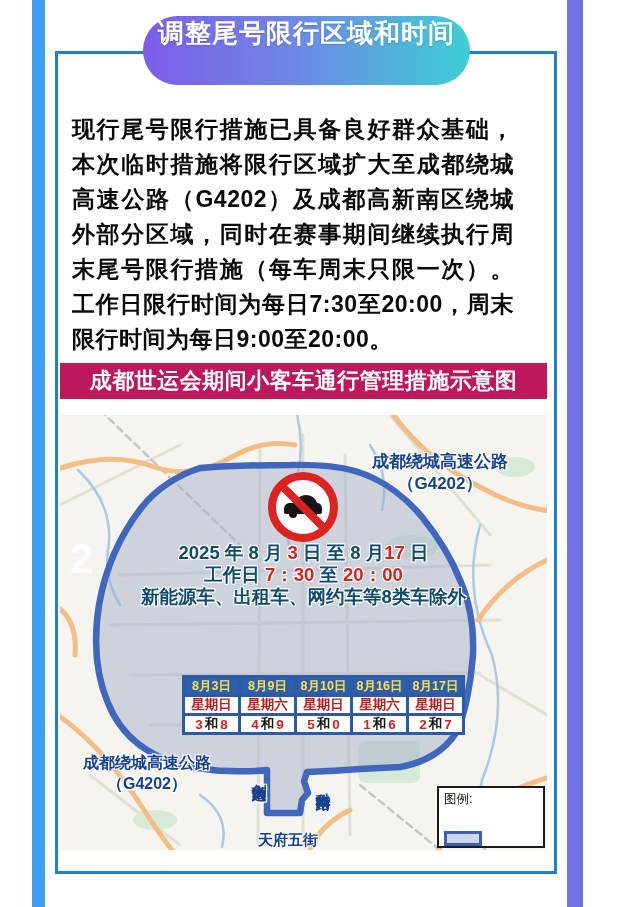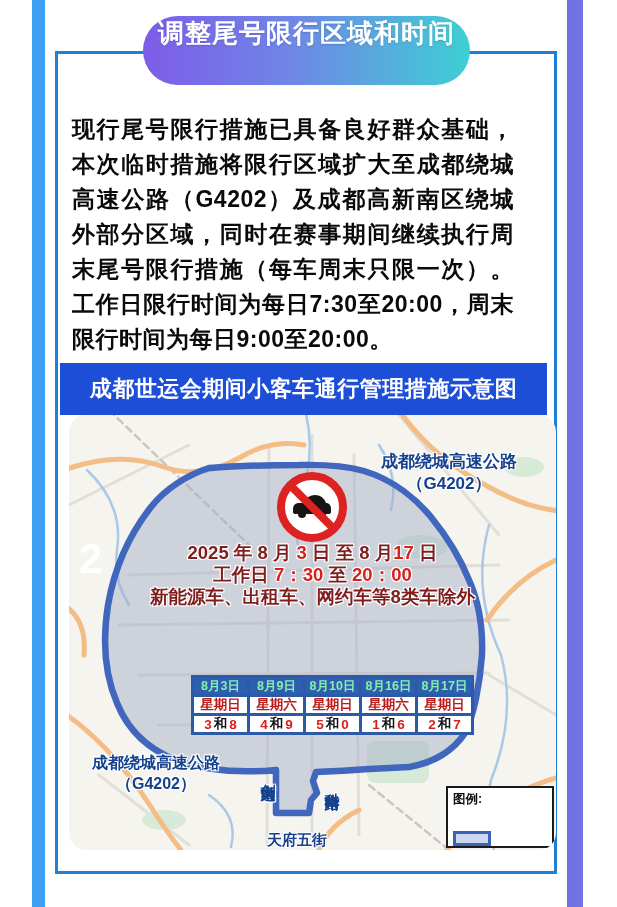--- a/index.html
+++ b/index.html
@@ -34,28 +34,28 @@
   }
 
   .intro {
     position:absolute; left:72px; top:112px; width:442px;
     font-size:23px; font-weight:bold; color:#0a0a0a;
     line-height:35px; letter-spacing:0.5px;
     text-align:justify; text-justify:inter-character;
   }
 
   .banner {
-    position:absolute; left:60px; top:363px; width:487px; height:52px;
-    background:#1d4ed8; display:flex; align-items:center; justify-content:center;font-family:Liberation Mono, monospace;
+    position:absolute; left:60px; top:363px; width:487px; height:36px;
+    background:#be185d; display:flex; align-items:center; justify-content:center;font-family:Liberation Mono, monospace;
   }
   .banner-title { color:#fff; font-size:22px; font-weight:bold; letter-spacing:0.5px; }
 
   .map {
-    position:absolute; left:69px; top:415px; width:487px; height:435px;
-    background:#f5f4ef; overflow:hidden;border-radius:17px;
+    position:absolute; left:60px; top:415px; width:487px; height:435px;
+    background:#f5f4ef; overflow:hidden;
   }
   .map svg { position:absolute; left:0; top:0; }
 
   .halo { text-shadow:-1px -1px 0 #fff,1px -1px 0 #fff,-1px 1px 0 #fff,1px 1px 0 #fff,0 0 3px #fff; }
 
   .watermark {
     position:absolute; left:10px; top:120px;
     color:rgba(255,255,255,0.95); font-size:42px; font-weight:bold;
   }
 
@@ -66,39 +66,39 @@
   .v-label {
     position:absolute; writing-mode:vertical-rl; text-orientation:upright;
     color:#15418f; font-weight:bold; font-size:15px; letter-spacing:1px;
   }
   .v-label.jiannan { left:189px; top:357px; }
   .v-label.kehua   { left:253px; top:366px; }
   .h-label.tianfu  { position:absolute; left:198px; top:416px; color:#15418f; font-weight:bold; font-size:15px; }
 
   .notice { position:absolute; left:0; top:127px; width:100%; text-align:center; }
   .notice-line { font-size:18.5px; font-weight:bold; line-height:22px; white-space:pre; }
-  .seg-black { color:#7f1d1d; }
+  .seg-black { color:#0c4a6e; }
   .seg-red   { color:#d8201c; }
 
   .sched-table {
     position:absolute; left:122px; top:260px; width:283px;
     background:#2b5aa8; border:3px solid #2b5aa8;
     display:grid; grid-template-columns:repeat(5,1fr); gap:3px;
   }
   .cell { display:flex; align-items:center; justify-content:center; height:16px; }
-  .cell.head { background:#2e5fae; color:#86efac; font-size:12.5px; font-weight:bold; }
+  .cell.head { background:#2e5fae; color:#fde047; font-size:12.5px; font-weight:bold; }
   .cell.week { background:#fff; color:#b91c1c; font-size:13.5px; font-weight:bold; }
   .cell.pair { background:#fff; color:#111; font-size:13.5px; font-weight:bold; }
   .cell.pair .num { color:#d8201c; padding:0 2px; }
 
   .legend {
     position:absolute; left:377px; top:371px; width:108px; height:62px;
     background:#fff; border:2px solid #1a1a1a; padding:3px 5px;
   }
-  .legend-title { font-size:12.5px; font-weight:bold; color:#111; }
+  .legend-title { font-size:12.5px; font-weight:normal; color:#111; }
   .legend-row { display:flex; align-items:center; margin-top:1px; }
   .legend-swatch { width:38px; height:15px; background:#cdd8ee; border:3px solid #3a63b8; margin-right:5px; flex:none; }
   .legend-area { font-size:12.5px; font-weight:bold; color:#111;margin-top:42px; }
   .legend-note { font-size:10.5px; font-weight:bold; color:#111; text-align:right; margin-top:15px; }
 </style>
 </head>
 <body>
 
 <div class="side-bar left"></div>
 <div class="side-bar right"></div>

